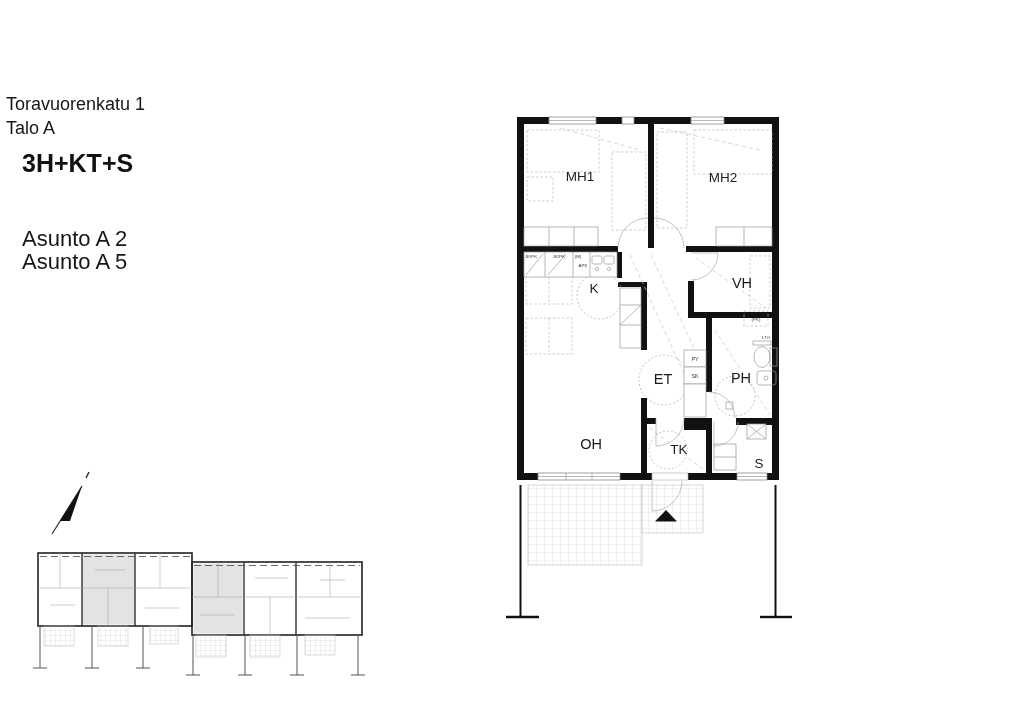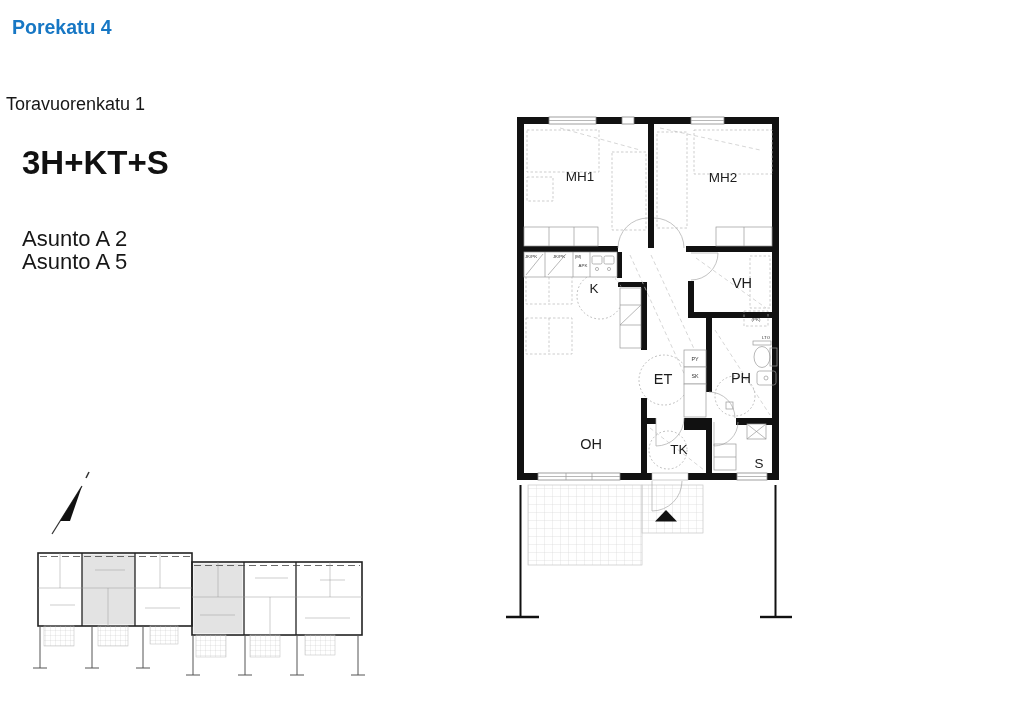--- a/index.html
+++ b/index.html
@@ -3,21 +3,21 @@
 <meta charset="utf-8">
 <style>
   html,body{margin:0;padding:0;}
   body{
     width:1024px;height:724px;position:relative;background:#ffffff;
     font-family:"Liberation Sans", sans-serif;color:#1a1a1a;overflow:hidden;
   }
   .abs{position:absolute;}
   .header{left:12px;top:14px;font-size:19.5px;font-weight:bold;color:#1777c4;line-height:27px;}
   .address{left:6px;top:92px;font-size:18px;line-height:24px;color:#171717;}
-  .apt-type{left:22px;top:146px;font-size:33px;font-weight:bold;line-height:34px;color:#111;}
+  .apt-type{left:22px;top:146px;font-size:25px;font-weight:bold;line-height:34px;color:#111;}
   .apt-type sup{font-size:0.62em;}
   .asunto{left:22px;top:228px;font-size:22px;line-height:22.5px;color:#171717;}
   svg{display:block;}
   svg text{font-family:"Liberation Sans", sans-serif;fill:#1c1c1c;}
   .room-lbl{font-size:13.5px;}
   .room-lbl-lg{font-size:14.5px;}
   .tiny-lbl{font-size:4.4px;fill:#333;}
   .small-lbl{font-size:5.4px;fill:#333;}
   .wall{fill:#111;stroke:none;}
   .thin{stroke:#999;stroke-width:0.7;fill:none;}
@@ -29,25 +29,25 @@
   .dot{stroke:#ababab;stroke-width:0.8;fill:none;stroke-dasharray:1.8 2.2;}
   .site-wall{stroke:#222;stroke-width:1.6;fill:none;}
   .site-div{stroke:#222;stroke-width:1.3;}
   .site-thin{stroke:#9a9a9a;stroke-width:0.5;fill:none;}
   .post{stroke:#555;stroke-width:1;}
 </style>
 </head>
 <body>
 
 <div class="abs header">
-  <div>Porekatu 4</div>
 </div>
 
 <div class="abs address">
   <div>Toravuorenkatu 1</div>
+  <div>Talo A</div>
 </div>
 
 <div class="abs apt-type">
   <div>3H+KT+S</div>
 </div>
 
 <div class="abs asunto">
   <div>Asunto A 2</div>
   <div>Asunto A 5</div>
 </div>

